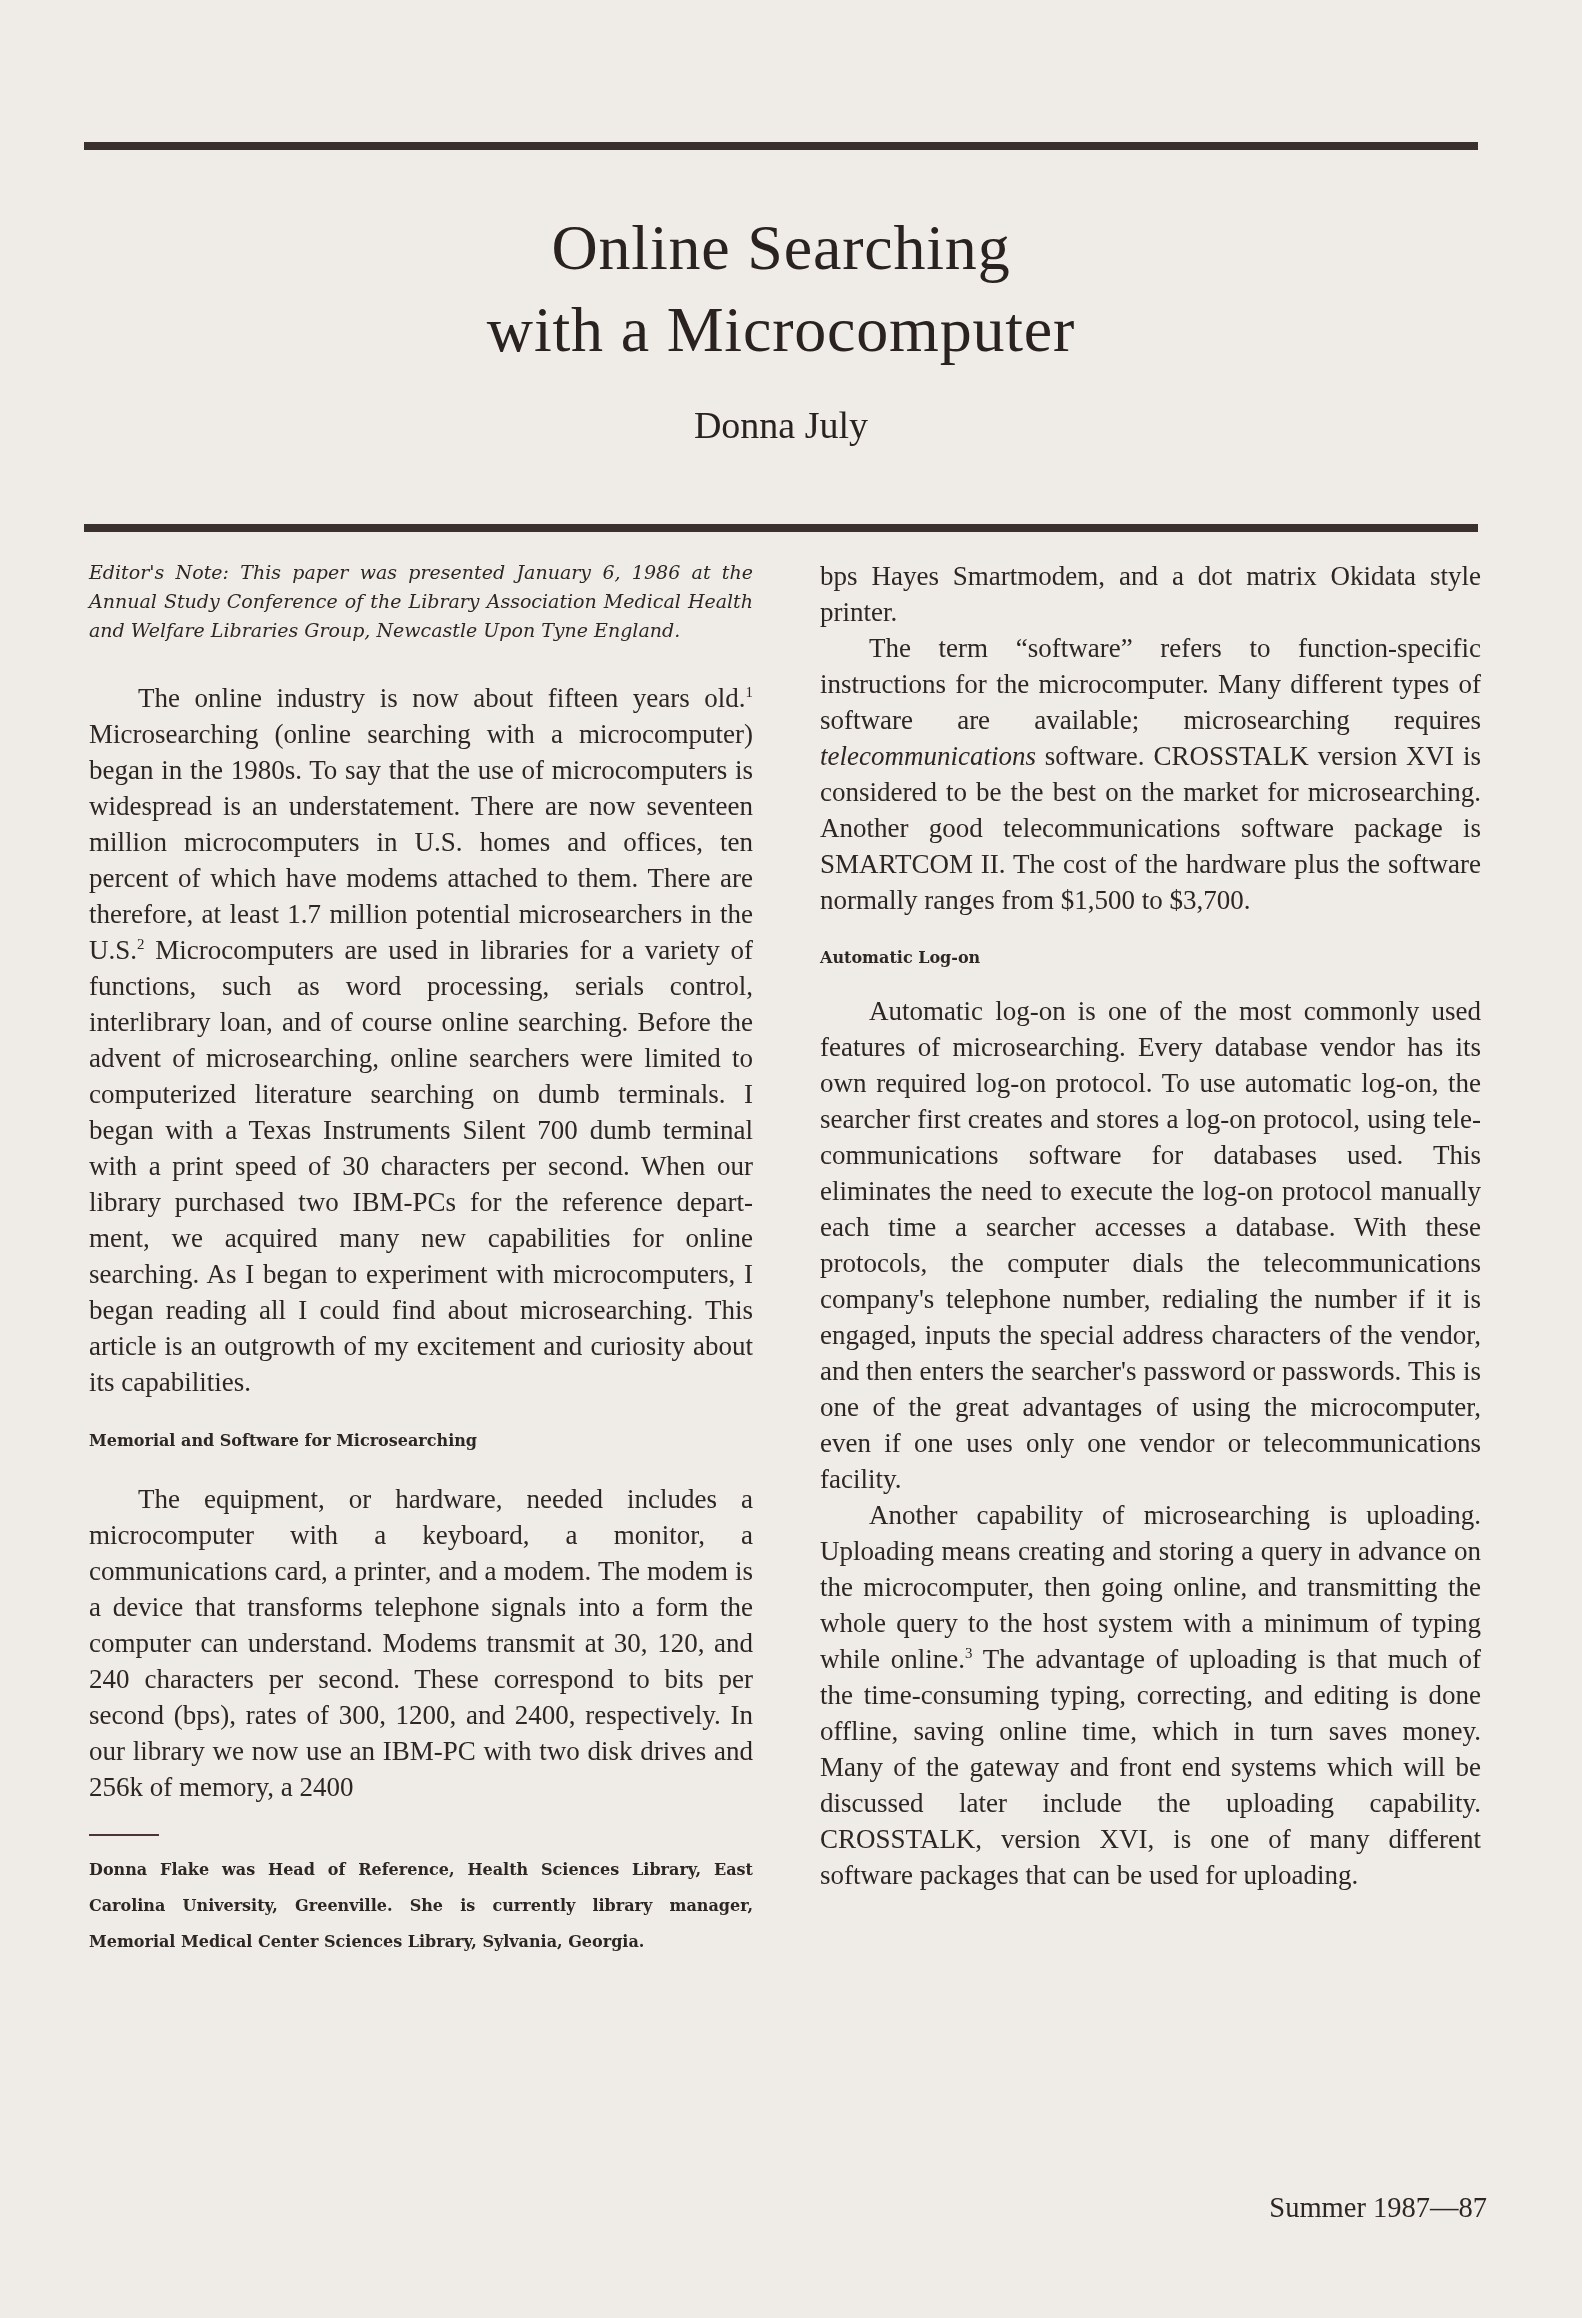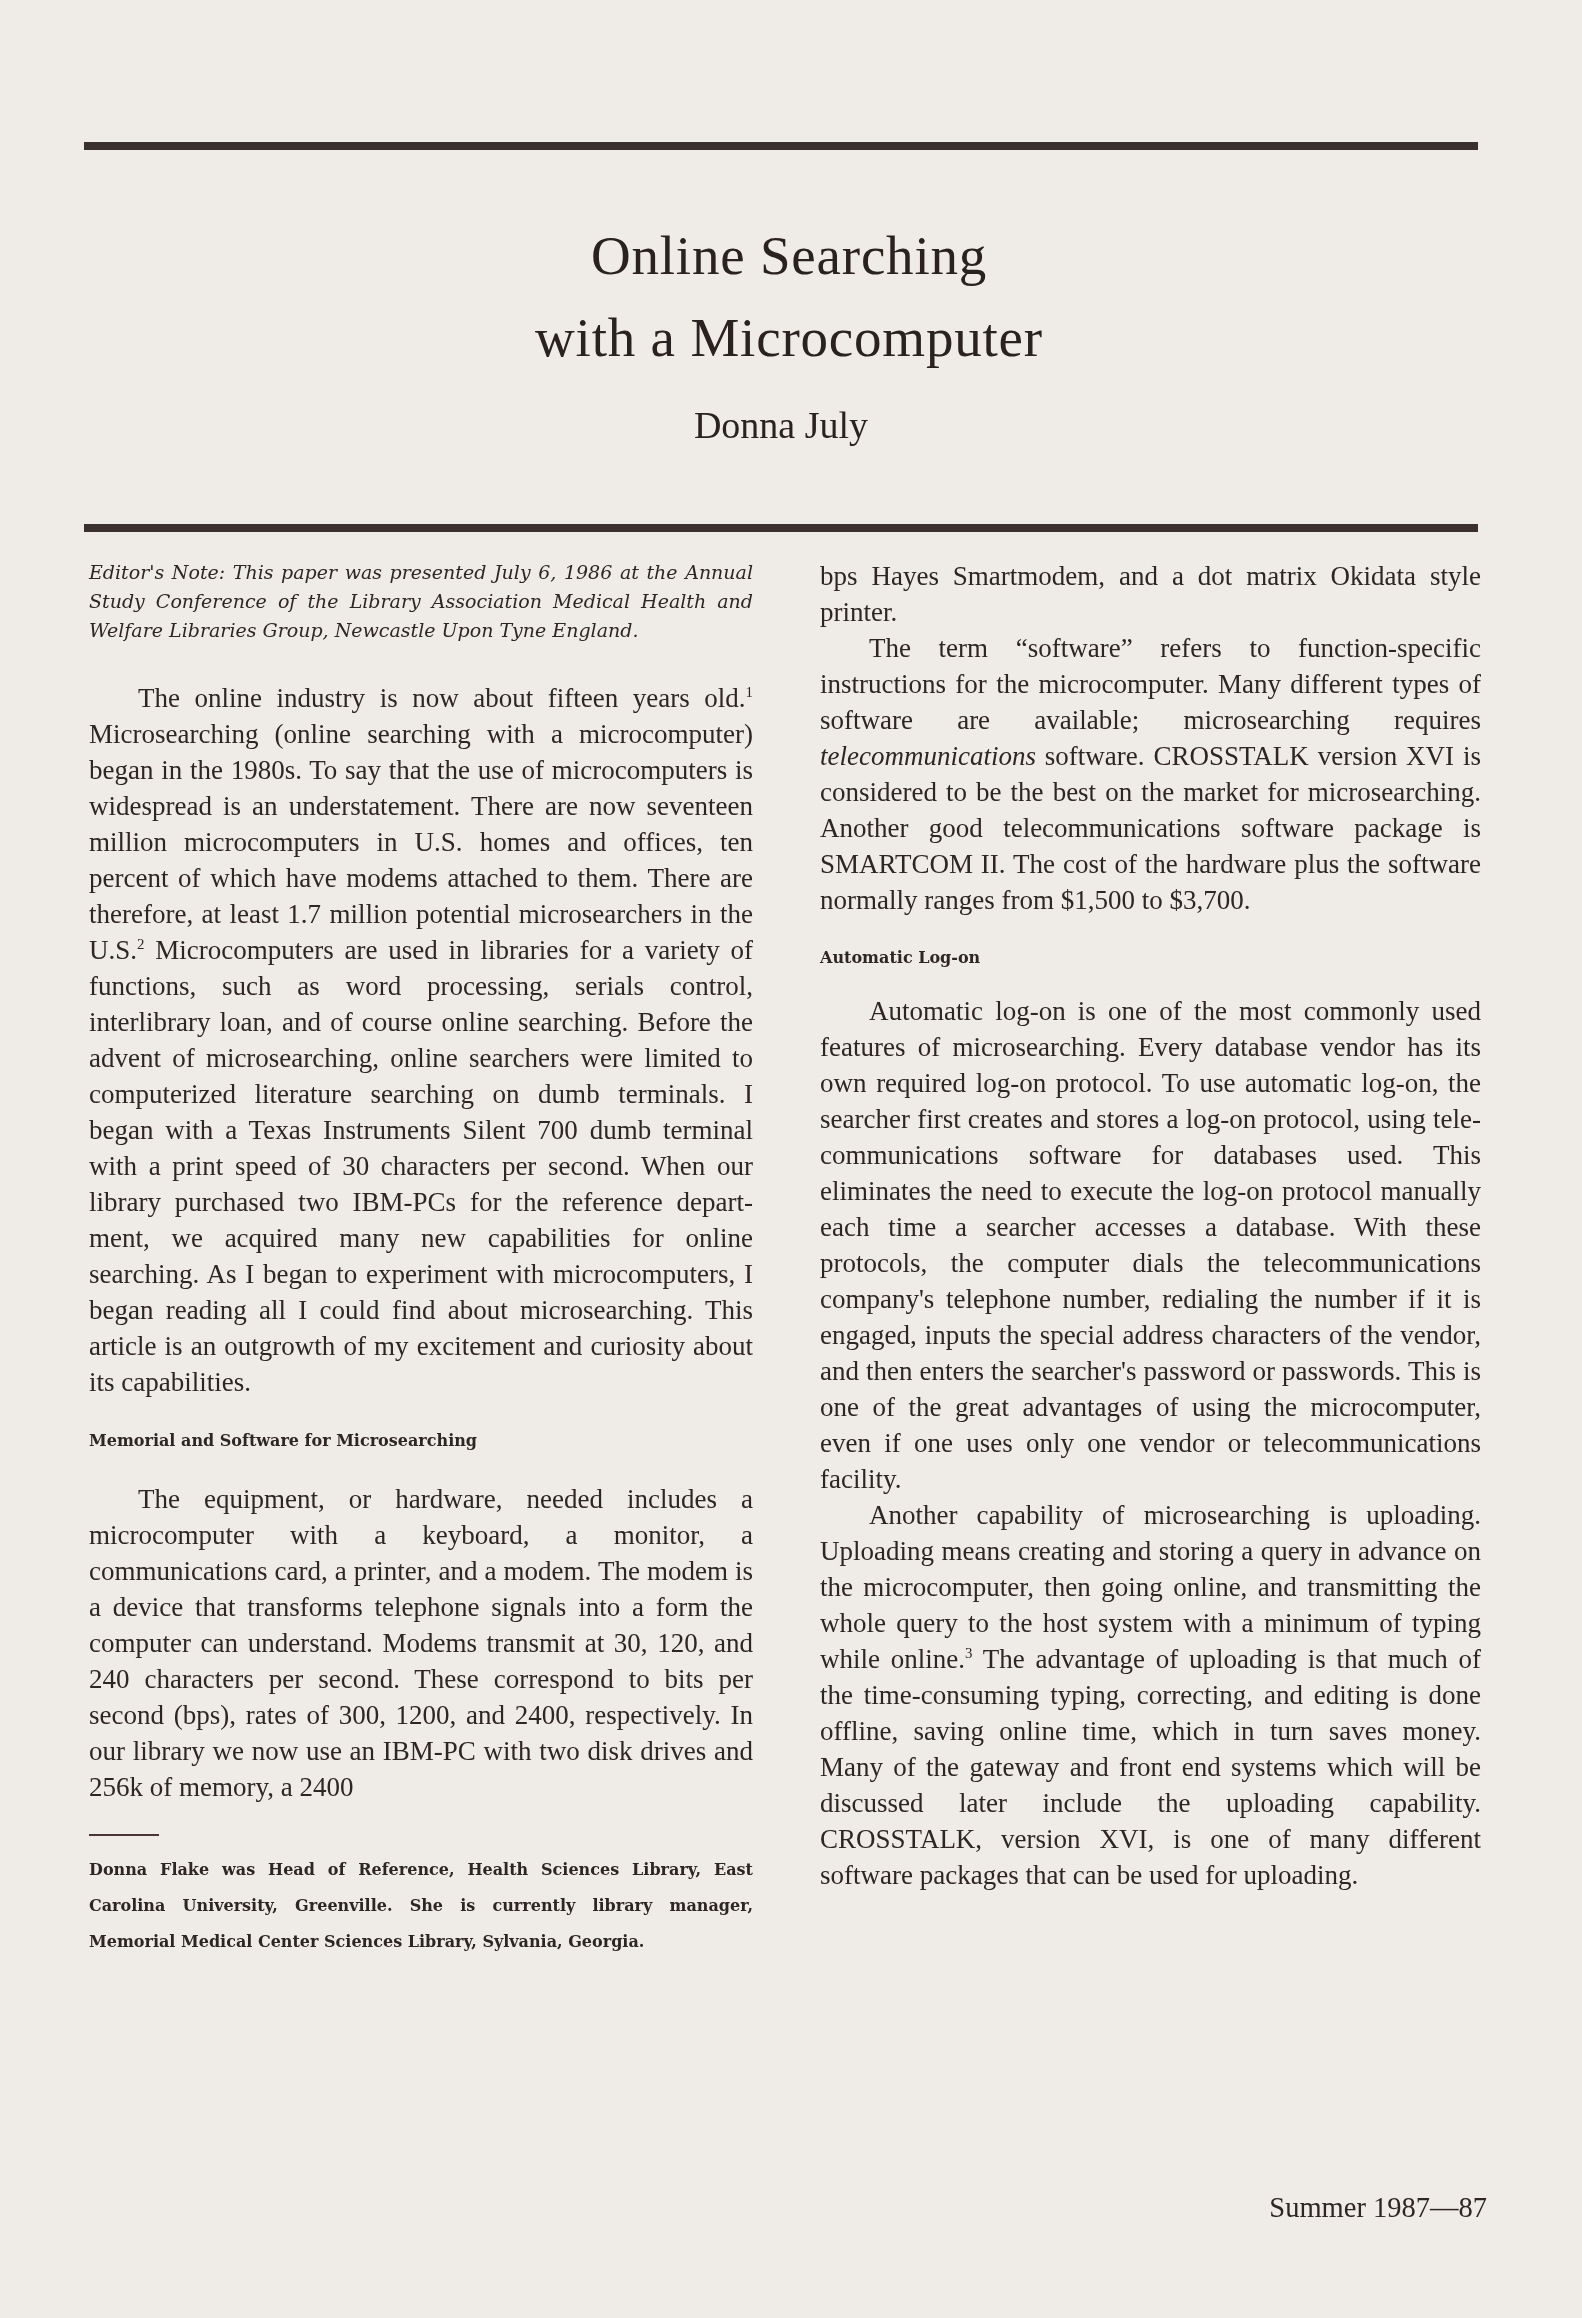--- a/index.html
+++ b/index.html
@@ -16,24 +16,24 @@
     position: absolute; left: 84px; width: 1394px; height: 8px;
     background: #3a302e;
   }
   .rule-top { top: 142px; }
   .rule-bottom { top: 524px; }
 
   .title {
     position: absolute; left: 84px; width: 1394px; top: 207px;
     text-align: center;
     font-family: "Liberation Serif", serif;
-    font-size: 55px; line-height: 82px; font-weight: normal;
+    font-size: 64px; line-height: 82px; font-weight: normal;
     letter-spacing: 0.8px;
     color: #2a2220;
-    margin: 8px;
+    margin: 0;
   }
   .author {
     position: absolute; left: 84px; width: 1394px; top: 403px;
     text-align: center;
     font-family: "Liberation Serif", serif;
     font-size: 38px; line-height: 44px;
     color: #2a2220;
   }
 
   .col {
@@ -90,21 +90,21 @@
   <h1 class="title">
     <span>Online Searching</span><br>
     <span>with a Microcomputer</span>
   </h1>
 
   <div class="author">Donna July</div>
 
   <div class="rule rule-bottom"></div>
 
   <div class="col col-left">
-    <p class="editor-note">Editor's Note: This paper was presented July 6, 1986 at the Annual Study Conference of the Library Association Medical Health and Welfare Libraries Group, Newcastle Upon Tyne England.</p>
+    <p class="editor-note">Editor's Note: This paper was presented January 6, 1986 at the Annual Study Conference of the Library Association Medical Health and Welfare Libraries Group, Newcastle Upon Tyne England.</p>
 
     <p class="indent"><span>The online industry is now about fifteen years old.</span><sup>1</sup><span> Microsearching (online searching with a microcomputer) began in the 1980s. To say that the use of microcomputers is widespread is an understatement. There are now seventeen million microcomputers in U.S. homes and offices, ten percent of which have modems attached to them. There are therefore, at least 1.7 million potential microsearchers in the U.S.</span><sup>2</sup><span> Microcomputers are used in libraries for a variety of functions, such as word processing, serials control, interlibrary loan, and of course online searching. Before the advent of microsearching, online searchers were limited to computerized literature searching on dumb terminals. I began with a Texas Instruments Silent 700 dumb terminal with a print speed of 30 characters per second. When our library pur­chased two IBM-PCs for the reference depart­ment, we acquired many new capabilities for online searching. As I began to experiment with microcomputers, I began reading all I could find about microsearching. This article is an out­growth of my excitement and curiosity about its capabilities.</span></p>
 
     <p class="heading">Memorial and Software for Microsearching</p>
 
     <p class="indent">The equipment, or hardware, needed in­cludes a microcomputer with a keyboard, a moni­tor, a communications card, a printer, and a modem. The modem is a device that transforms telephone signals into a form the computer can understand. Modems transmit at 30, 120, and 240 characters per second. These correspond to bits per second (bps), rates of 300, 1200, and 2400, respectively. In our library we now use an IBM-PC with two disk drives and 256k of memory, a 2400</p>
 
     <div class="footnote-rule"></div>
     <p class="bio">Donna Flake was Head of Reference, Health Sciences Library, East Carolina University, Greenville. She is currently library manager, Memorial Medical Center Sciences Library, Syl­vania, Georgia.</p>
   </div>

